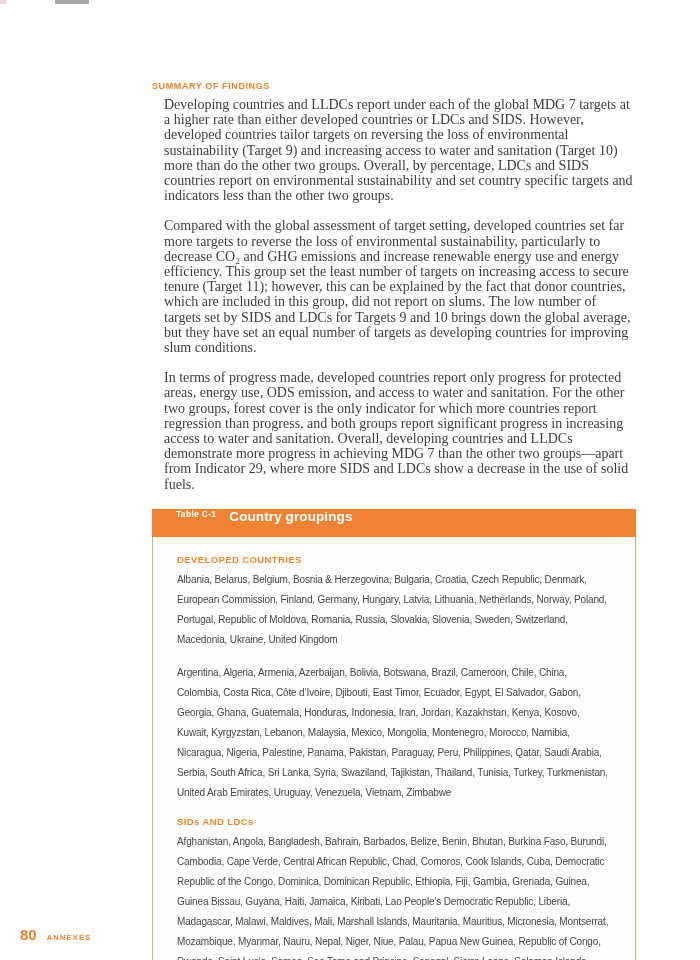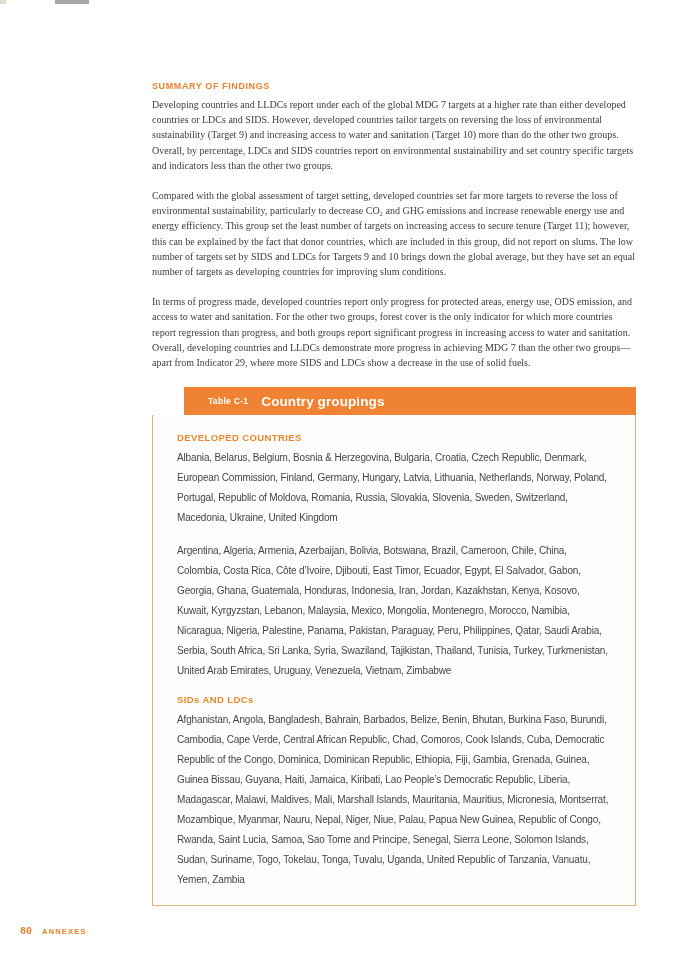--- a/index.html
+++ b/index.html
@@ -38,38 +38,36 @@
   .summary-heading {
     font-family: "Liberation Sans", sans-serif;
     font-size: 9px;
     font-weight: bold;
     letter-spacing: 0.6px;
     color: #e8812c;
     margin: 0 0 6px 0;
   }
   .body-para {
     font-family: "Liberation Serif", serif;
-    font-size: 10px;
+    font-size: 14px;
     line-height: 15.2px;
     color: #3d3d3d;
-    margin: 0 0 15px 0;
+    margin: 0 0 15px 12px;
     text-align: left;
   }
   .body-para:last-of-type { margin-bottom: 17px; }
 
   
   .table-block { margin-top: 2px; }
   .table-bar {
     height: 28px;
     background: #ef8333;
     display: flex;
-    align-items: center;
     padding-left: 24px;
     box-sizing: border-box;
-    margin-left: 32px;
   }
   .table-label {
     color: #ffffff;
     font-size: 8.5px;
     font-weight: bold;
     letter-spacing: 0.3px;
   }
   .table-title {
     color: #ffffff;
     font-size: 13.5px;
@@ -102,24 +100,23 @@
 
   
   .footer {
     position: absolute;
     left: 20px;
     top: 926px;
     display: flex;
     align-items: baseline;
   }
   .page-number {
-    font-size: 10px;
+    font-size: 15px;
     font-weight: bold;
     color: #e8812c;
-    font-family: Liberation Mono, monospace;
   }
   .footer-label {
     font-size: 7.5px;
     font-weight: bold;
     letter-spacing: 1.2px;
     color: #e8812c;
     margin-left: 10px;
   }
 </style>
 </head>

